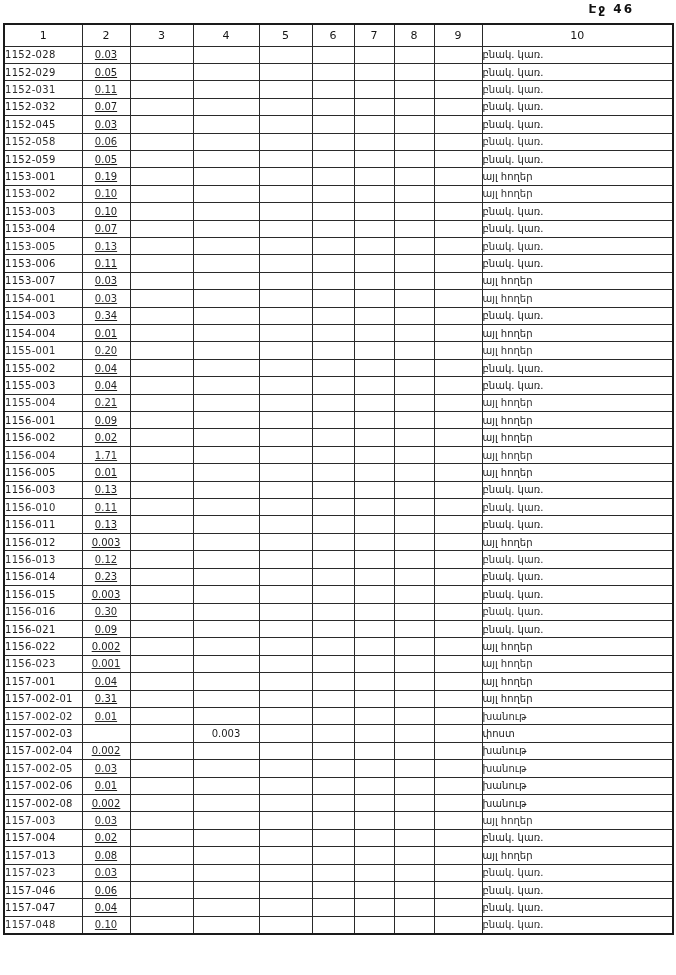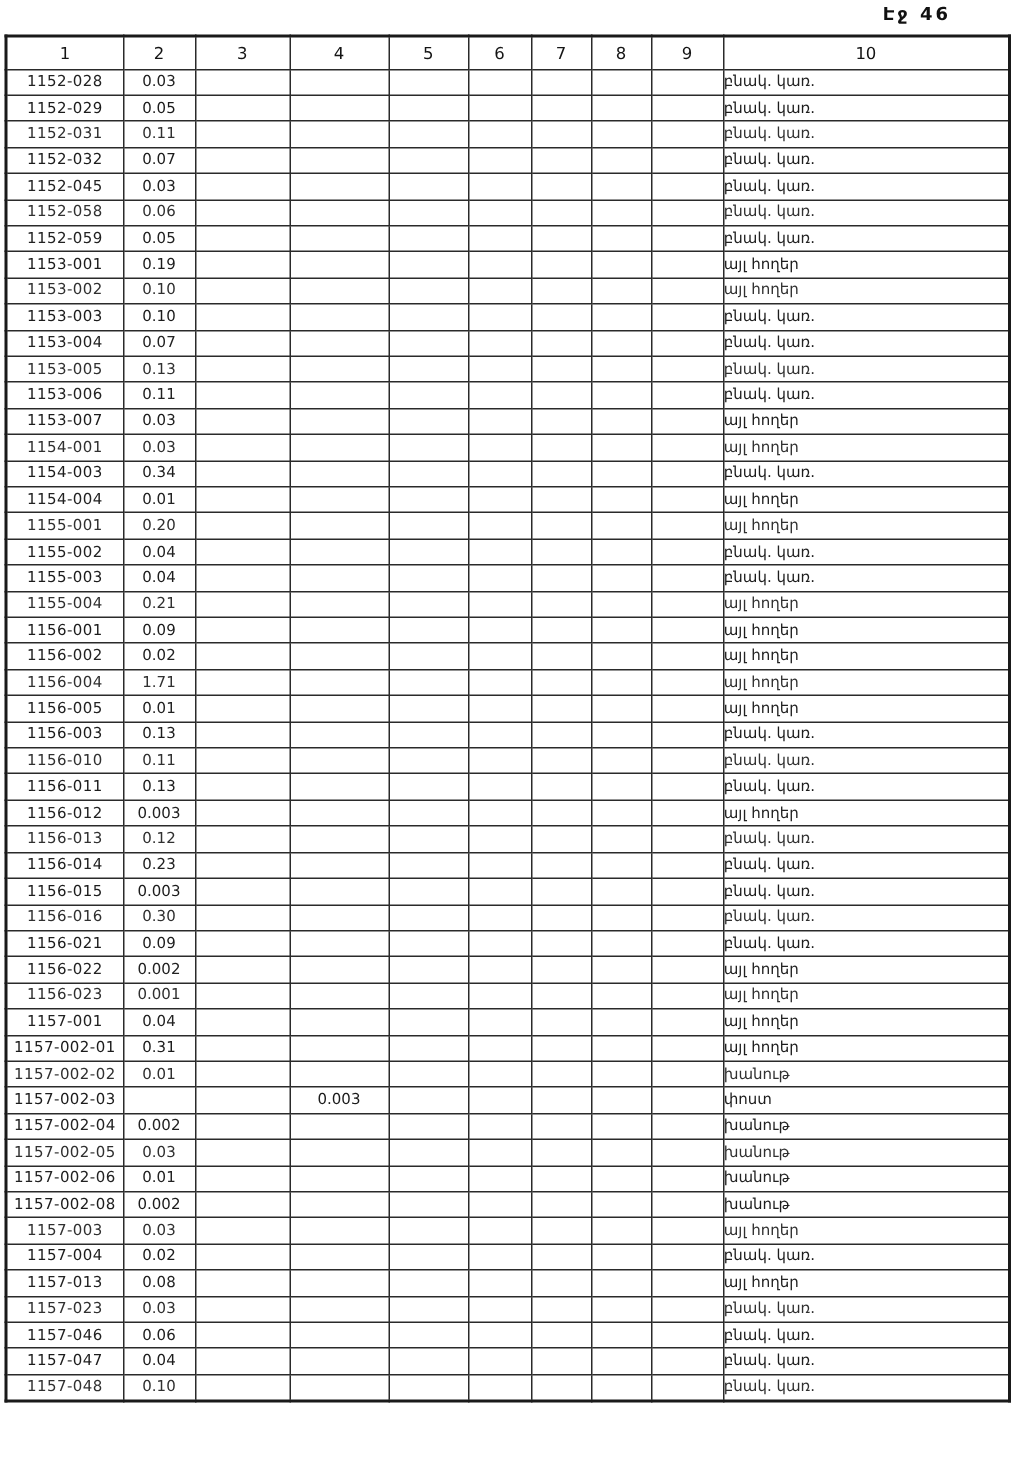--- a/index.html
+++ b/index.html
@@ -44,22 +44,22 @@
   }
   thead tr { height: 22px; }
   tbody tr { height: 17.42px; }
   th {
     font-size: 11px;
     text-align: center;
     color: #151515;
     border-bottom: 2px solid #1a1a1a;
   }
   td { font-size: 10px; color: #1c1c1c; }
-  td.c1  { text-align: center; padding-left: 5px; letter-spacing: 0.3px; }
-  td.c2  { text-align: center; }
+  td.c1  { text-align: left; padding-left: 5px; letter-spacing: 0.3px; }
+  td.c2  { text-align: center; text-decoration: underline; }
   td.c3, td.c4, td.c5, td.c6, td.c7, td.c8, td.c9 { text-align: center; }
   td.c10 { text-align: left; padding-left: 3px; font-size: 10px; }
   
   tbody tr:nth-child(odd) td { color: #222; }
   tbody tr:nth-child(3n) td  { color: #303030; }
 </style>
 </head>
 <body>
 
 <div class="page">

